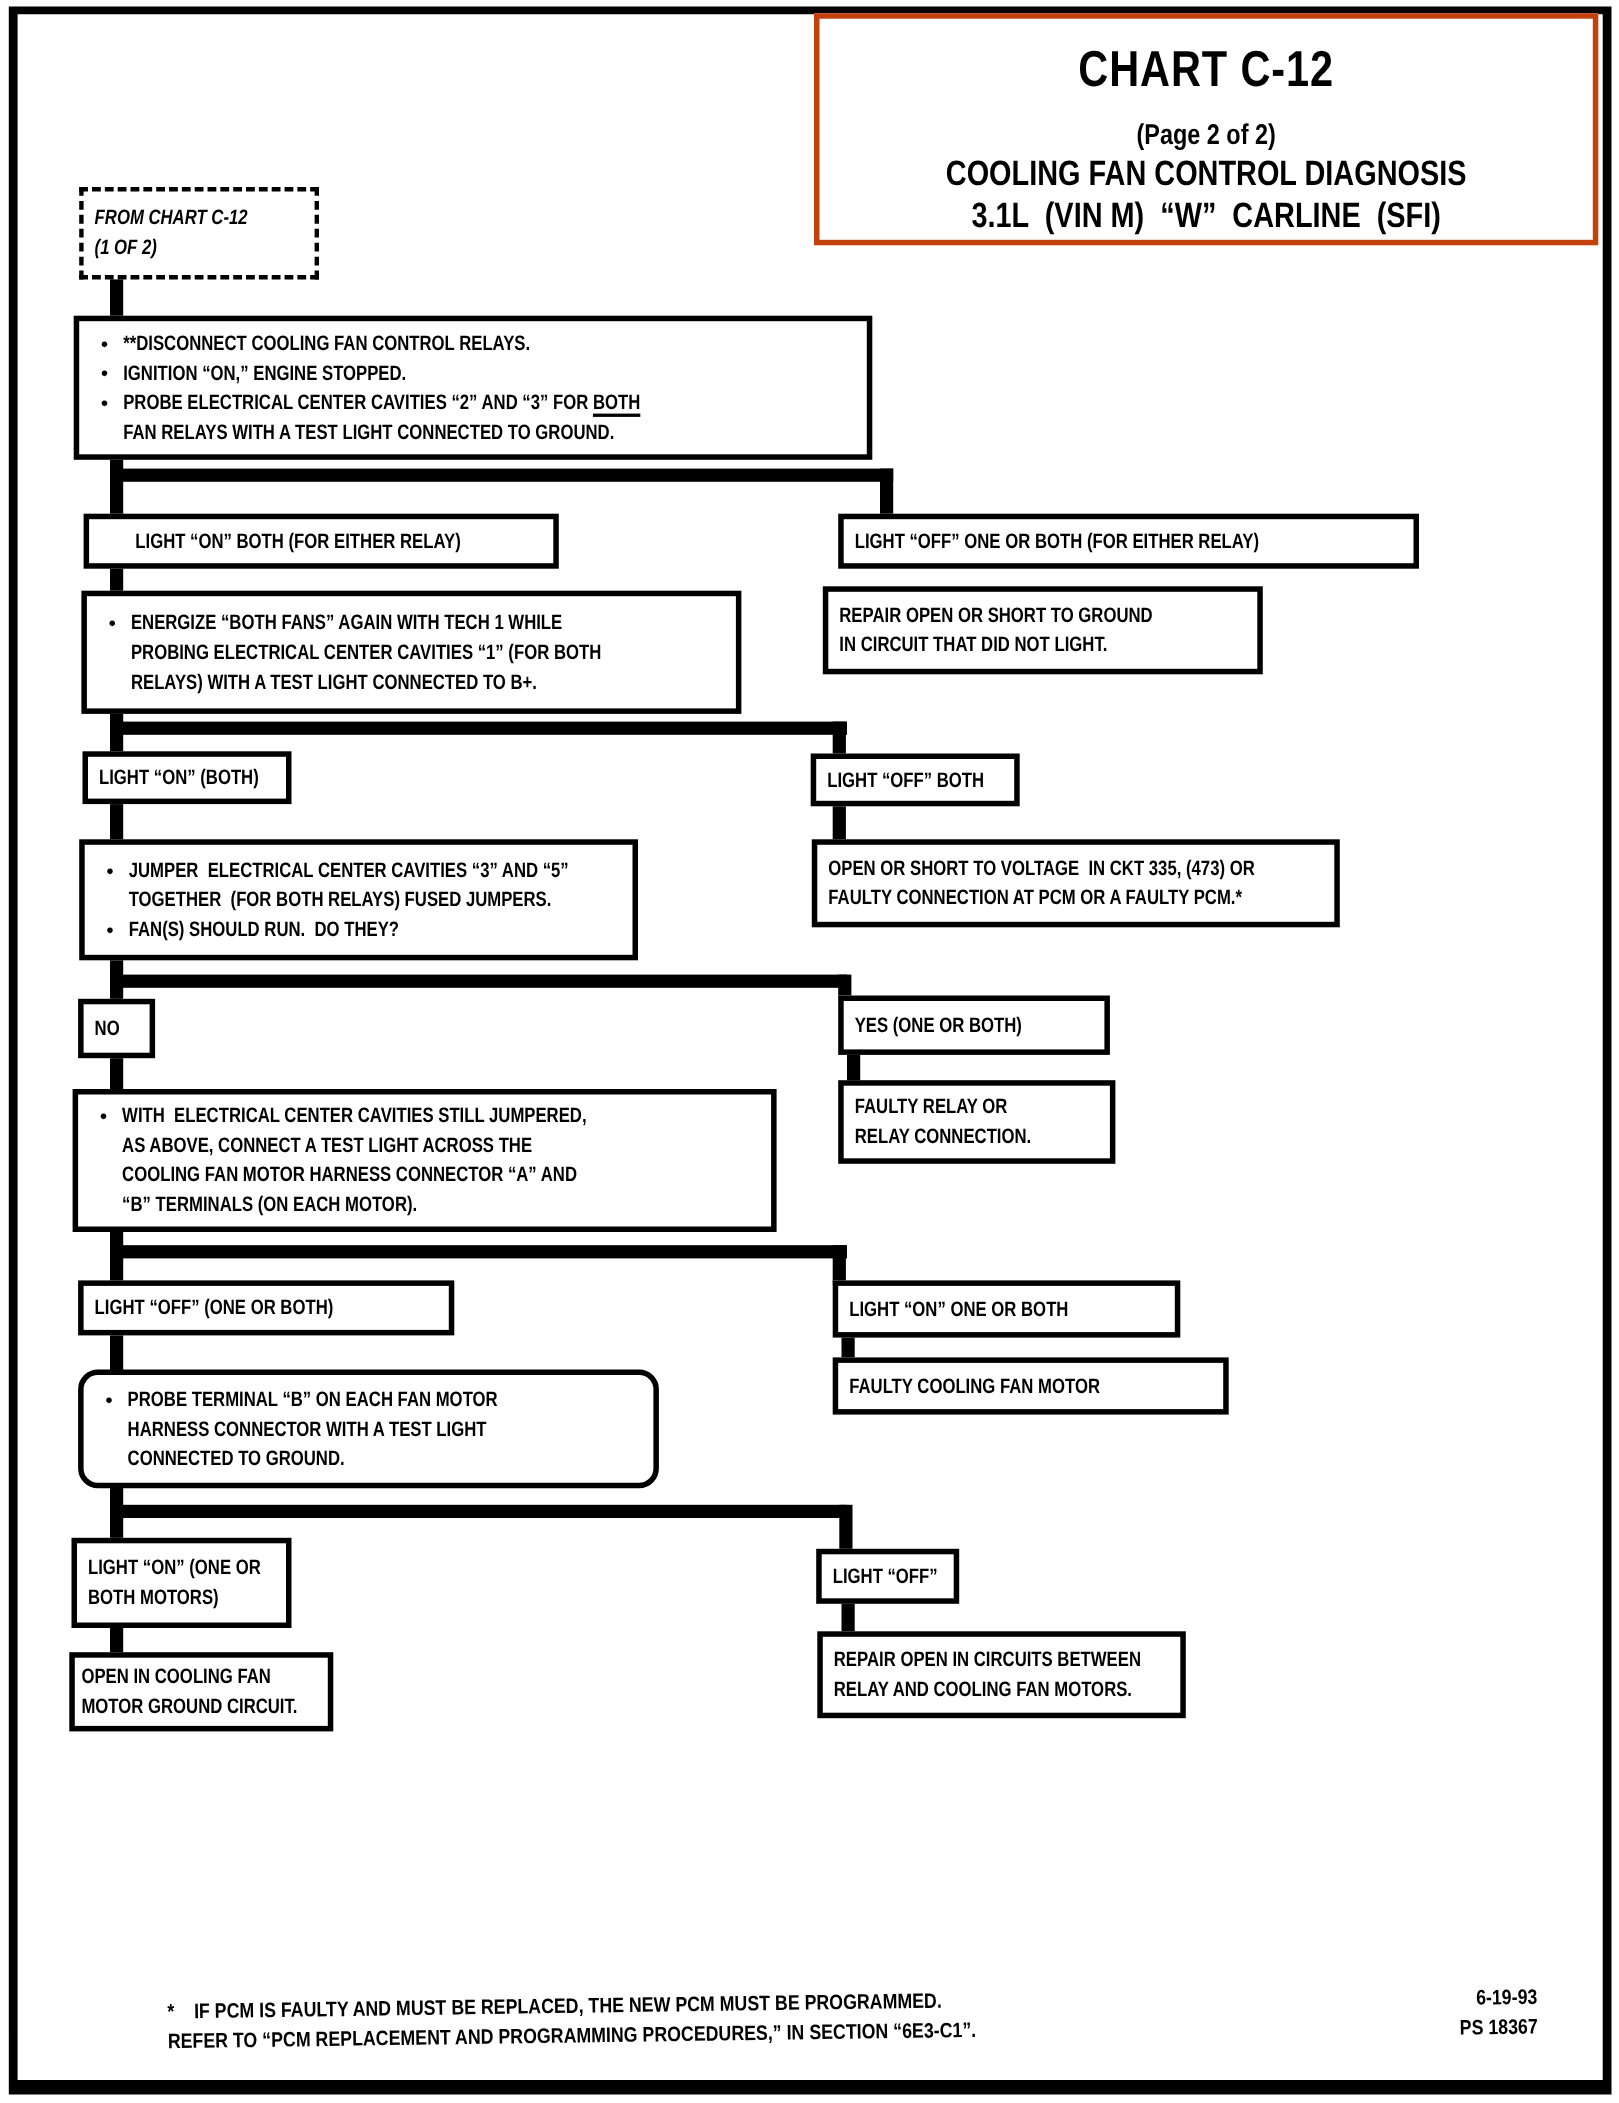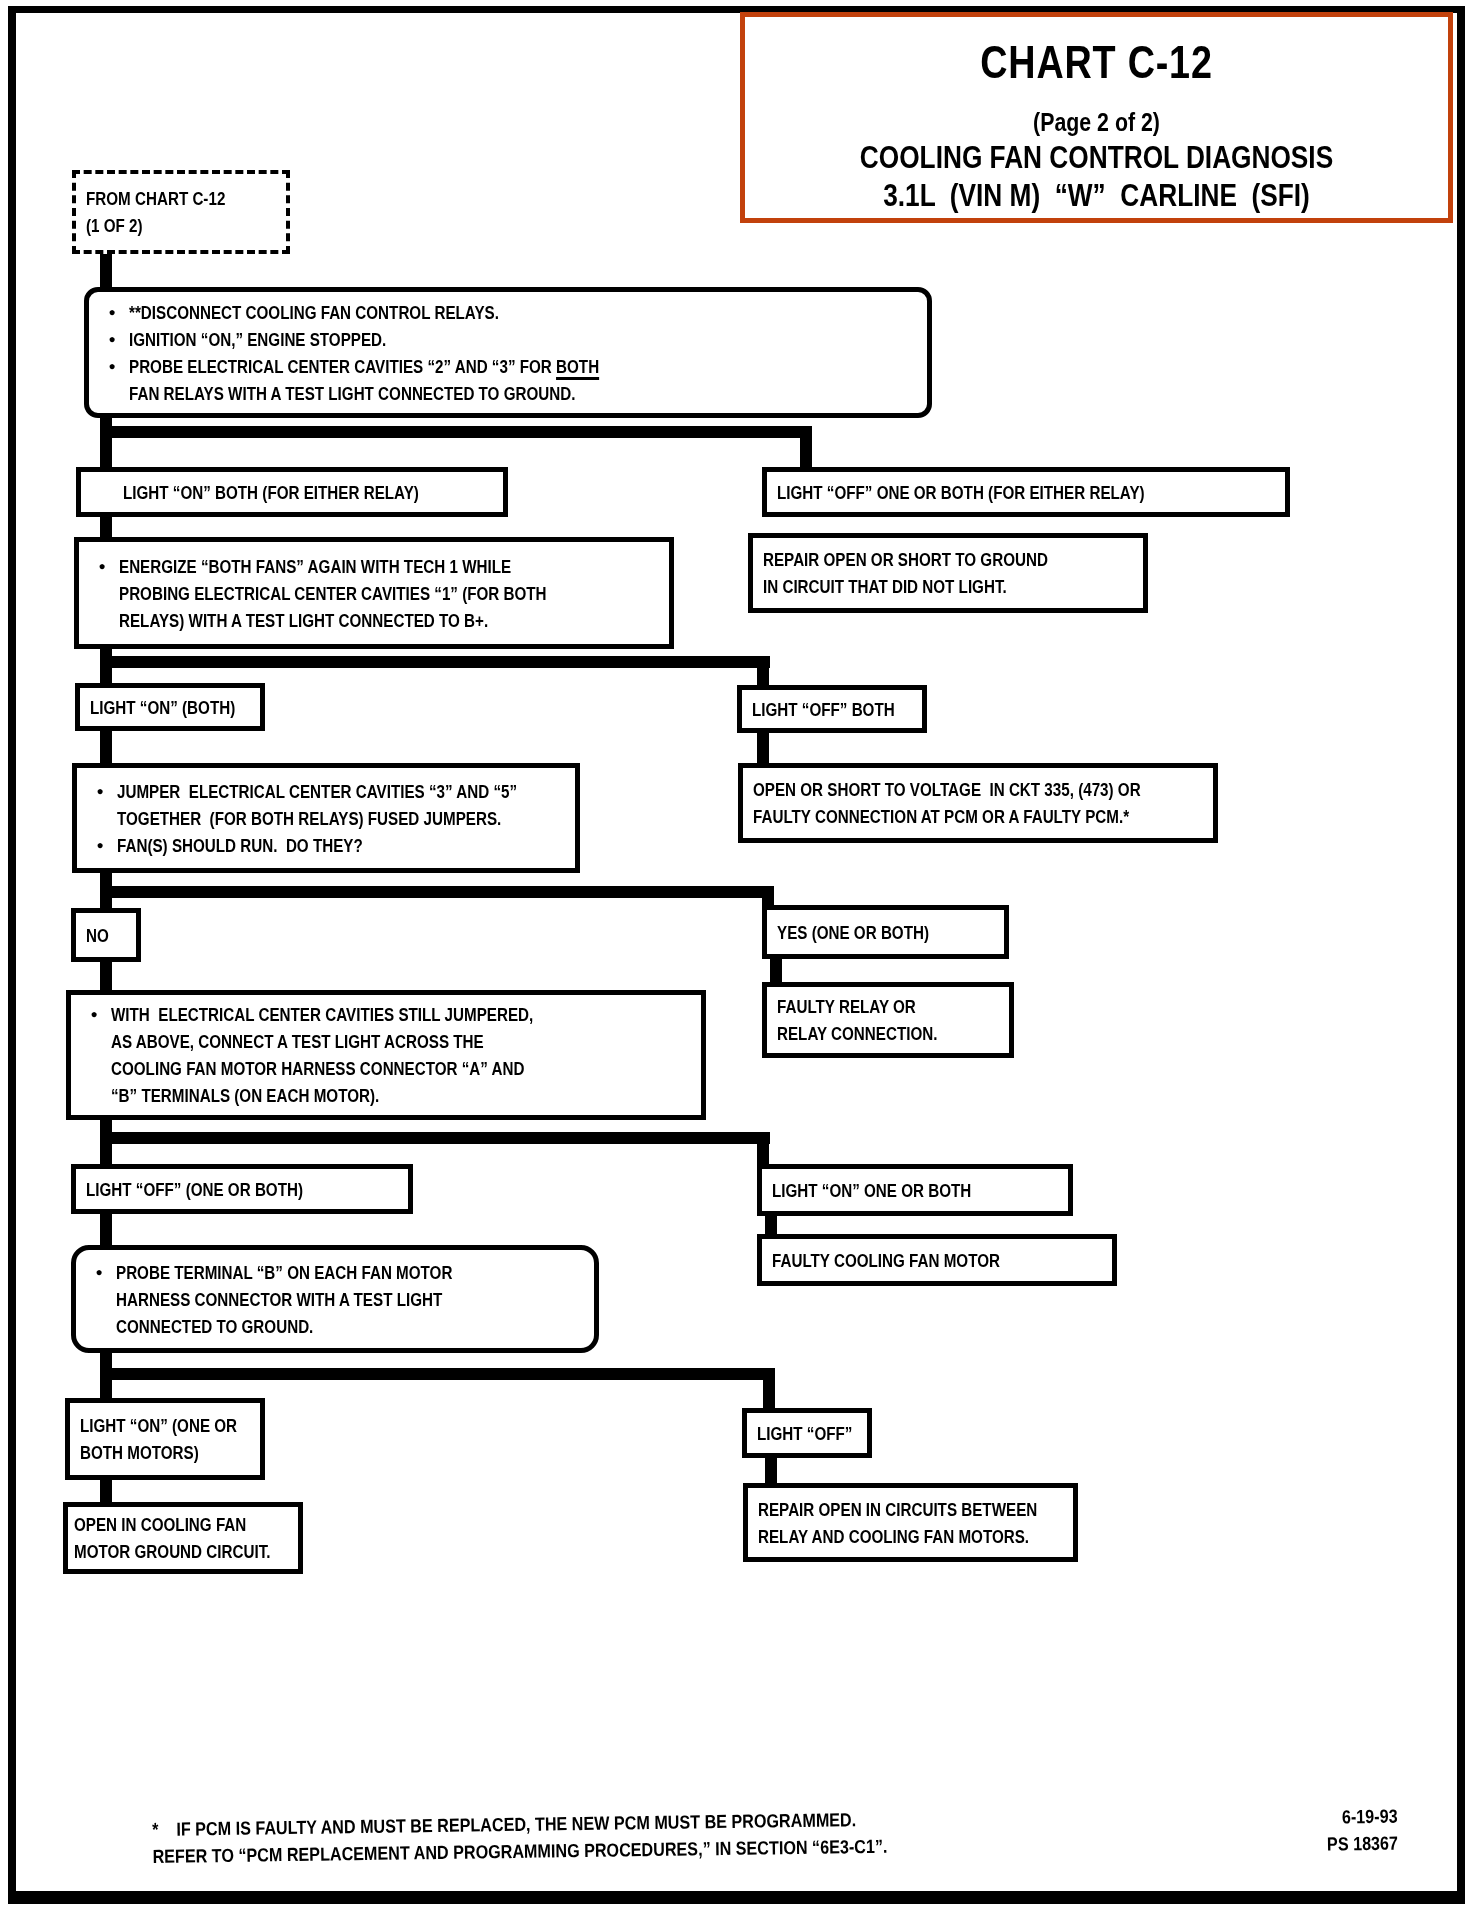--- a/index.html
+++ b/index.html
@@ -7,21 +7,21 @@
     position:relative; width:1472px; height:1912px; background:#ffffff;
     font-family:"Liberation Sans", sans-serif; color:#000; overflow:hidden;
   }
   .outer-border {
     position:absolute; left:8px; top:6px; right:7px; bottom:8px;
     border:solid #000; border-width:7px 8px 13px 8px;
   }
   .box {
     position:absolute; box-sizing:border-box; border:5px solid #000; background:#fff;
   }
-  .dashed { border:4px dashed #000; }
+  .dashed { border:4px dashed #000;font-style:italic; }
   .lbl { display:flex; align-items:center; padding:2px 10px; }
   .txt {
     font-weight:bold; font-size:19px; line-height:27px; white-space:pre;
     transform:scaleX(0.8); transform-origin:0 50%; color:#000;
   }
   .bullets { display:flex; flex-direction:column; justify-content:center; padding:8px 10px 8px 6px; }
   .brow { display:flex; align-items:flex-start; }
   .brow::before {
     content:"●"; flex:0 0 34px; width:34px; text-align:center;
     font-size:12px; line-height:27px; font-weight:bold;
@@ -85,21 +85,21 @@
   <div class="conn" style="left:100px;top:1368px;width:670px;height:12px;"></div>
   <div class="conn" style="left:763px;top:1368px;width:12px;height:44px;"></div>
   <div class="conn" style="left:100px;top:1476px;width:12px;height:30px;"></div>
   <div class="conn" style="left:765px;top:1454px;width:12px;height:33px;"></div>
 
   <div class="box dashed lbl" style="left:72px;top:170px;width:218px;height:84px;">
     <div class="txt">FROM CHART C-12
 (1 OF 2)</div>
   </div>
 
-  <div class="box bullets" style="left:84px;top:287px;width:848px;height:131px;border-radius:14px;">
+  <div class="box bullets" style="left:67px;top:287px;width:726px;height:131px;">
     <div class="brow">
       <div class="txt">**DISCONNECT COOLING FAN CONTROL RELAYS.</div>
     </div>
     <div class="brow">
       <div class="txt">IGNITION “ON,” ENGINE STOPPED.</div>
     </div>
     <div class="brow">
       <div class="txt"><span>PROBE ELECTRICAL CENTER CAVITIES “2” AND “3” FOR </span><span class="u">BOTH</span><span>
 FAN RELAYS WITH A TEST LIGHT CONNECTED TO GROUND.</span></div>
     </div>

